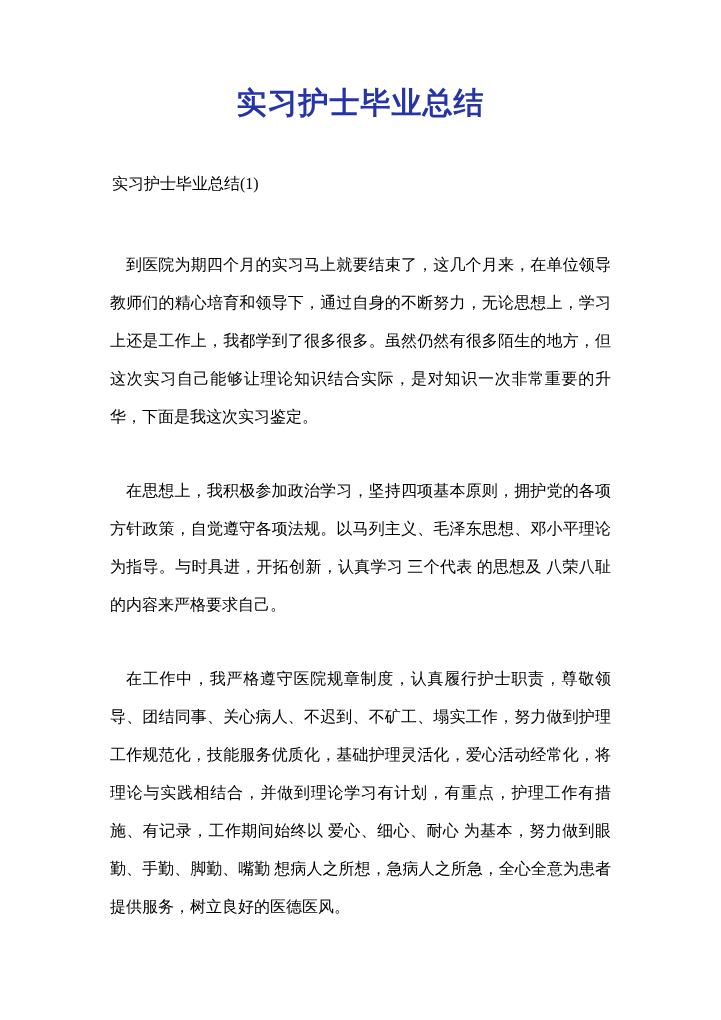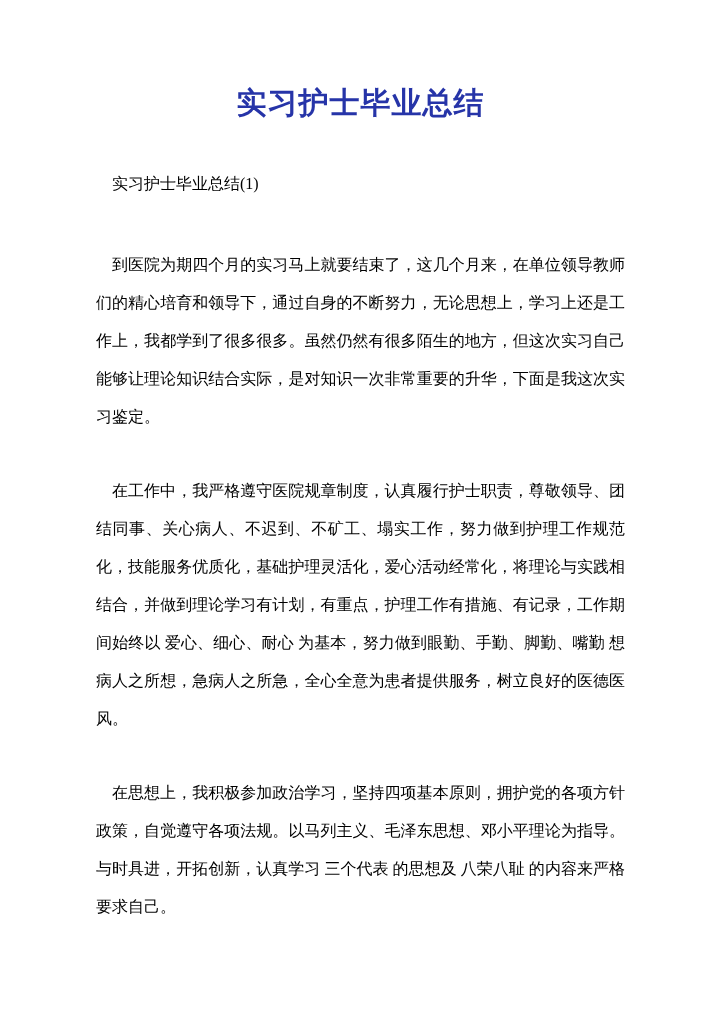--- a/index.html
+++ b/index.html
@@ -34,34 +34,34 @@
     font-size: 16px;
     line-height: 24px;
     text-indent: 1em;
   }
   .doc-paragraph {
     font-size: 16px;
     line-height: 38px;
     text-align: justify;
     text-justify: inter-character;
     text-indent: 1em;
-    margin: 0;
+    margin: 14px;
   }
   .doc-paragraph.p1 { margin-top: 50px; }
   .doc-paragraph.p2 { margin-top: 36px; }
   .doc-paragraph.p3 { margin-top: 36px; }
 </style>
 </head>
 <body>
 
 <div class="page">
   <h1 class="doc-title" style="color: rgb(38, 52, 168);">实习护士毕业总结</h1>
 
   <div class="content">
     <p class="doc-subtitle">实习护士毕业总结(1)</p>
 
     <p class="doc-paragraph p1">到医院为期四个月的实习马上就要结束了，这几个月来，在单位领导教师们的精心培育和领导下，通过自身的不断努力，无论思想上，学习上还是工作上，我都学到了很多很多。虽然仍然有很多陌生的地方，但这次实习自己能够让理论知识结合实际，是对知识一次非常重要的升华，下面是我这次实习鉴定。</p>
 
+    <p class="doc-paragraph p3">在思想上，我积极参加政治学习，坚持四项基本原则，拥护党的各项方针政策，自觉遵守各项法规。以马列主义、毛泽东思想、邓小平理论为指导。与时具进，开拓创新，认真学习 三个代表 的思想及 八荣八耻 的内容来严格要求自己。</p>
+
     <p class="doc-paragraph p2">在工作中，我严格遵守医院规章制度，认真履行护士职责，尊敬领导、团结同事、关心病人、不迟到、不矿工、塌实工作，努力做到护理工作规范化，技能服务优质化，基础护理灵活化，爱心活动经常化，将理论与实践相结合，并做到理论学习有计划，有重点，护理工作有措施、有记录，工作期间始终以 爱心、细心、耐心 为基本，努力做到眼勤、手勤、脚勤、嘴勤 想病人之所想，急病人之所急，全心全意为患者提供服务，树立良好的医德医风。</p>
-
-    <p class="doc-paragraph p3">在思想上，我积极参加政治学习，坚持四项基本原则，拥护党的各项方针政策，自觉遵守各项法规。以马列主义、毛泽东思想、邓小平理论为指导。与时具进，开拓创新，认真学习 三个代表 的思想及 八荣八耻 的内容来严格要求自己。</p>
   </div>
 </div>
 
 </body></html>

